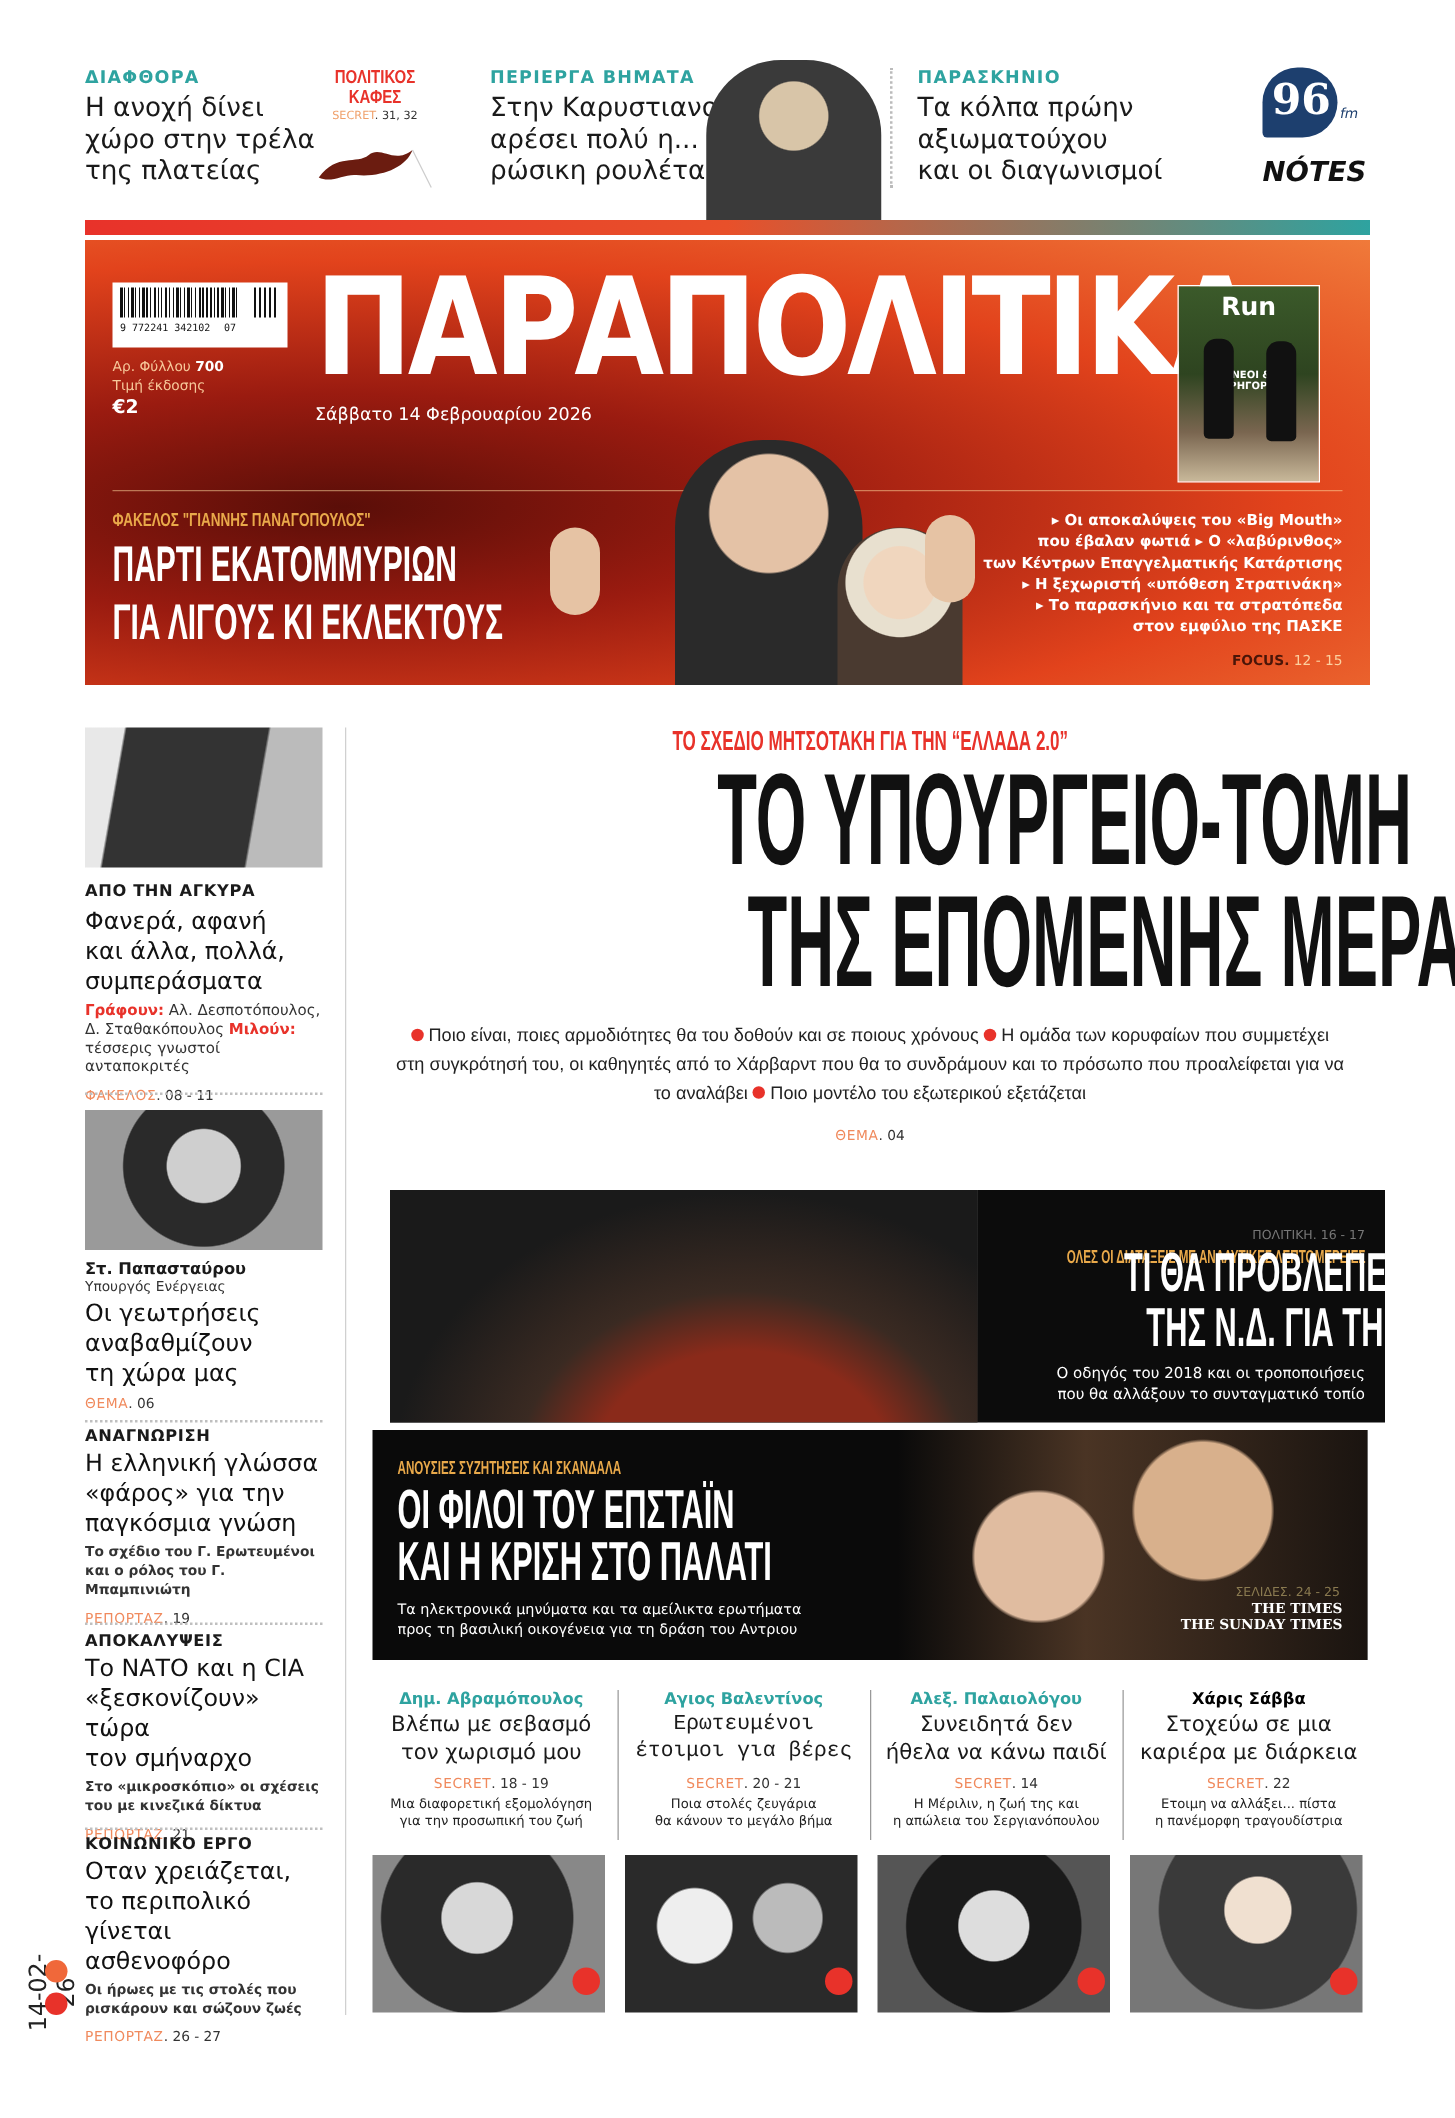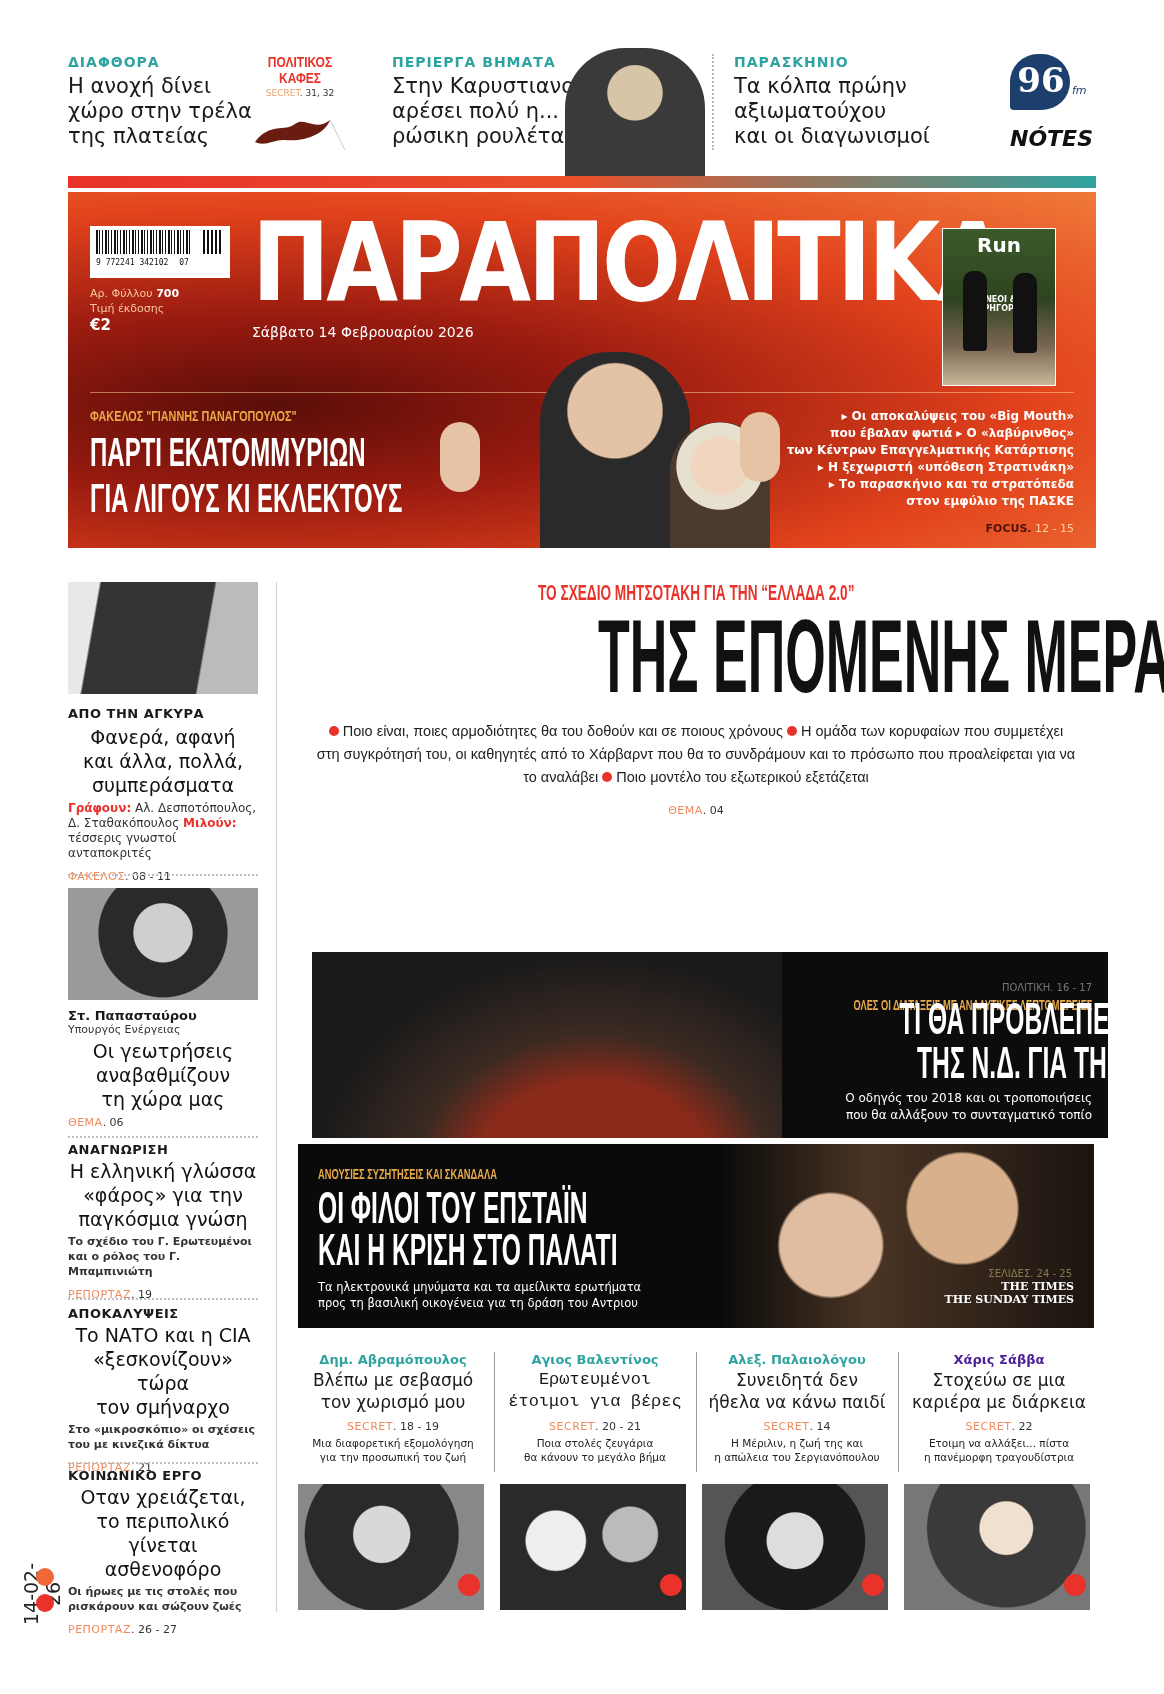--- a/index.html
+++ b/index.html
@@ -8,21 +8,21 @@
   .abs { position: absolute; }
   .cond { font-family: "Liberation Sans", sans-serif; font-weight: bold; transform-origin: left top; display: inline-block; white-space: nowrap; }
   .teal-kicker { color: #2ea3a0; font-weight: bold; font-size: 14px; letter-spacing: 1px; }
   .top-head { font-size: 21px; line-height: 25px; color: #1a1a1a; }
   .dotted { border-top: 2px dotted #bfbfbf; }
   .red { color: #e8322a; }
   .orange-ref { color: #f08a5d; font-size: 11px; letter-spacing: .5px; }
   .ref-num { color: #333; font-size: 11px; }
   .photo { background: linear-gradient(135deg,#555,#bbb 45%,#333); }
   .side-kicker { font-size: 13px; font-weight: bold; color: #1a1a1a; letter-spacing: .5px; }
-  .side-head { font-size: 19px; line-height: 24px; color: #111; text-align: center; }
+  .side-head { font-size: 19px; line-height: 24px; color: #111; }
   .side-sub { font-size: 11px; line-height: 15px; font-weight: bold; color: #333; }
 </style>
 </head>
 <body>
 
 <div class="abs" style="left:0;top:0;width:1164px;height:178px;">
 
   <div class="abs" style="left:68px;top:54px;width:190px;">
     <div class="teal-kicker">ΔΙΑΦΘΟΡΑ</div>
     <div class="top-head" style="margin-top:4px;">
@@ -219,20 +219,21 @@
 <div class="abs" style="left:30px;top:1542px;width:24px;height:84px;">
   <div style="position:absolute;left:-30px;top:30px;width:84px;transform:rotate(-90deg);font-size:19px;color:#222;text-align:center;">14-02-26</div>
 </div>
 <div class="abs" style="left:36px;top:1568px;width:18px;height:18px;border-radius:50%;background:#f0683a;"></div>
 <div class="abs" style="left:36px;top:1594px;width:18px;height:18px;border-radius:50%;background:#e8322a;"></div>
 
 <div class="abs" style="left:276px;top:582px;width:1px;height:1030px;background:#d0d0d0;"></div>
 
 <div class="abs" style="left:296px;top:580px;width:800px;text-align:center;">
   <div style="height:26px;"><span class="cond red" style="font-size:22px;transform:scaleX(.62);transform-origin:center top;">ΤΟ ΣΧΕΔΙΟ ΜΗΤΣΟΤΑΚΗ ΓΙΑ ΤΗΝ “ΕΛΛΑΔΑ 2.0”</span></div>
+  <div style="height:98px;overflow:visible;"><span class="cond" style="font-size:104px;line-height:100px;color:#111;transform:scaleX(.5);transform-origin:center top;">ΤΟ ΥΠΟΥΡΓΕΙΟ-ΤΟΜΗ</span></div>
   <div style="height:100px;overflow:visible;"><span class="cond" style="font-size:104px;line-height:100px;color:#111;transform:scaleX(.5);transform-origin:center top;">ΤΗΣ ΕΠΟΜΕΝΗΣ ΜΕΡΑΣ</span></div>
   <div style="margin:14px auto 0;width:760px;font-size:14.5px;line-height:23px;color:#222;font-family:'Liberation Sans',sans-serif;">
     <span style="display:inline-block;width:10px;height:10px;border-radius:50%;background:#e8322a;"></span>
     <span>Ποιο είναι, ποιες αρμοδιότητες θα του δοθούν και σε ποιους χρόνους</span>
     <span style="display:inline-block;width:10px;height:10px;border-radius:50%;background:#e8322a;"></span>
     <span>Η ομάδα των κορυφαίων που συμμετέχει στη συγκρότησή του, οι καθηγητές από το Χάρβαρντ που θα το συνδράμουν και το πρόσωπο που προαλείφεται για να το αναλάβει</span>
     <span style="display:inline-block;width:10px;height:10px;border-radius:50%;background:#e8322a;"></span>
     <span>Ποιο μοντέλο του εξωτερικού εξετάζεται</span>
   </div>
   <div style="margin-top:10px;"><span class="orange-ref">ΘΕΜΑ</span><span class="ref-num">. 04</span></div>
@@ -318,21 +319,21 @@
     <div style="font-size:10.5px;line-height:14px;color:#222;margin-top:2px;">
       <div>Η Μέριλιν, η ζωή της και</div>
       <div>η απώλεια του Σεργιανόπουλου</div>
     </div>
     <div class="abs photo" style="left:0;top:132px;width:186px;height:126px;background:radial-gradient(circle at 50% 45%,#ddd 0 24%,#1a1a1a 25% 60%,#555 61%);"></div>
     <div class="abs" style="left:160px;top:222px;width:22px;height:22px;border-radius:50%;background:#e8322a;"></div>
   </div>
   <div class="abs" style="left:600px;top:0;width:1px;height:120px;background:#999;"></div>
 
   <div class="abs" style="left:606px;top:0;width:190px;height:260px;text-align:center;">
-    <div style="color:#4c1d95;font-weight:bold;font-size:13px;">Χάρις Σάββα</div>
+    <div style="color:#000000;font-weight:bold;font-size:13px;">Χάρις Σάββα</div>
     <div style="font-size:17px;line-height:22px;margin-top:2px;">
       <div>Στοχεύω σε μια</div>
       <div>καριέρα με διάρκεια</div>
     </div>
     <div style="margin-top:2px;"><span class="orange-ref">SECRET</span><span class="ref-num">. 22</span></div>
     <div style="font-size:10.5px;line-height:14px;color:#222;margin-top:2px;">
       <div>Ετοιμη να αλλάξει... πίστα</div>
       <div>η πανέμορφη τραγουδίστρια</div>
     </div>
     <div class="abs photo" style="left:0;top:132px;width:186px;height:126px;background:radial-gradient(circle at 55% 35%,#f0e0d0 0 20%,#3a3a3a 21% 60%,#777 61%);"></div>

